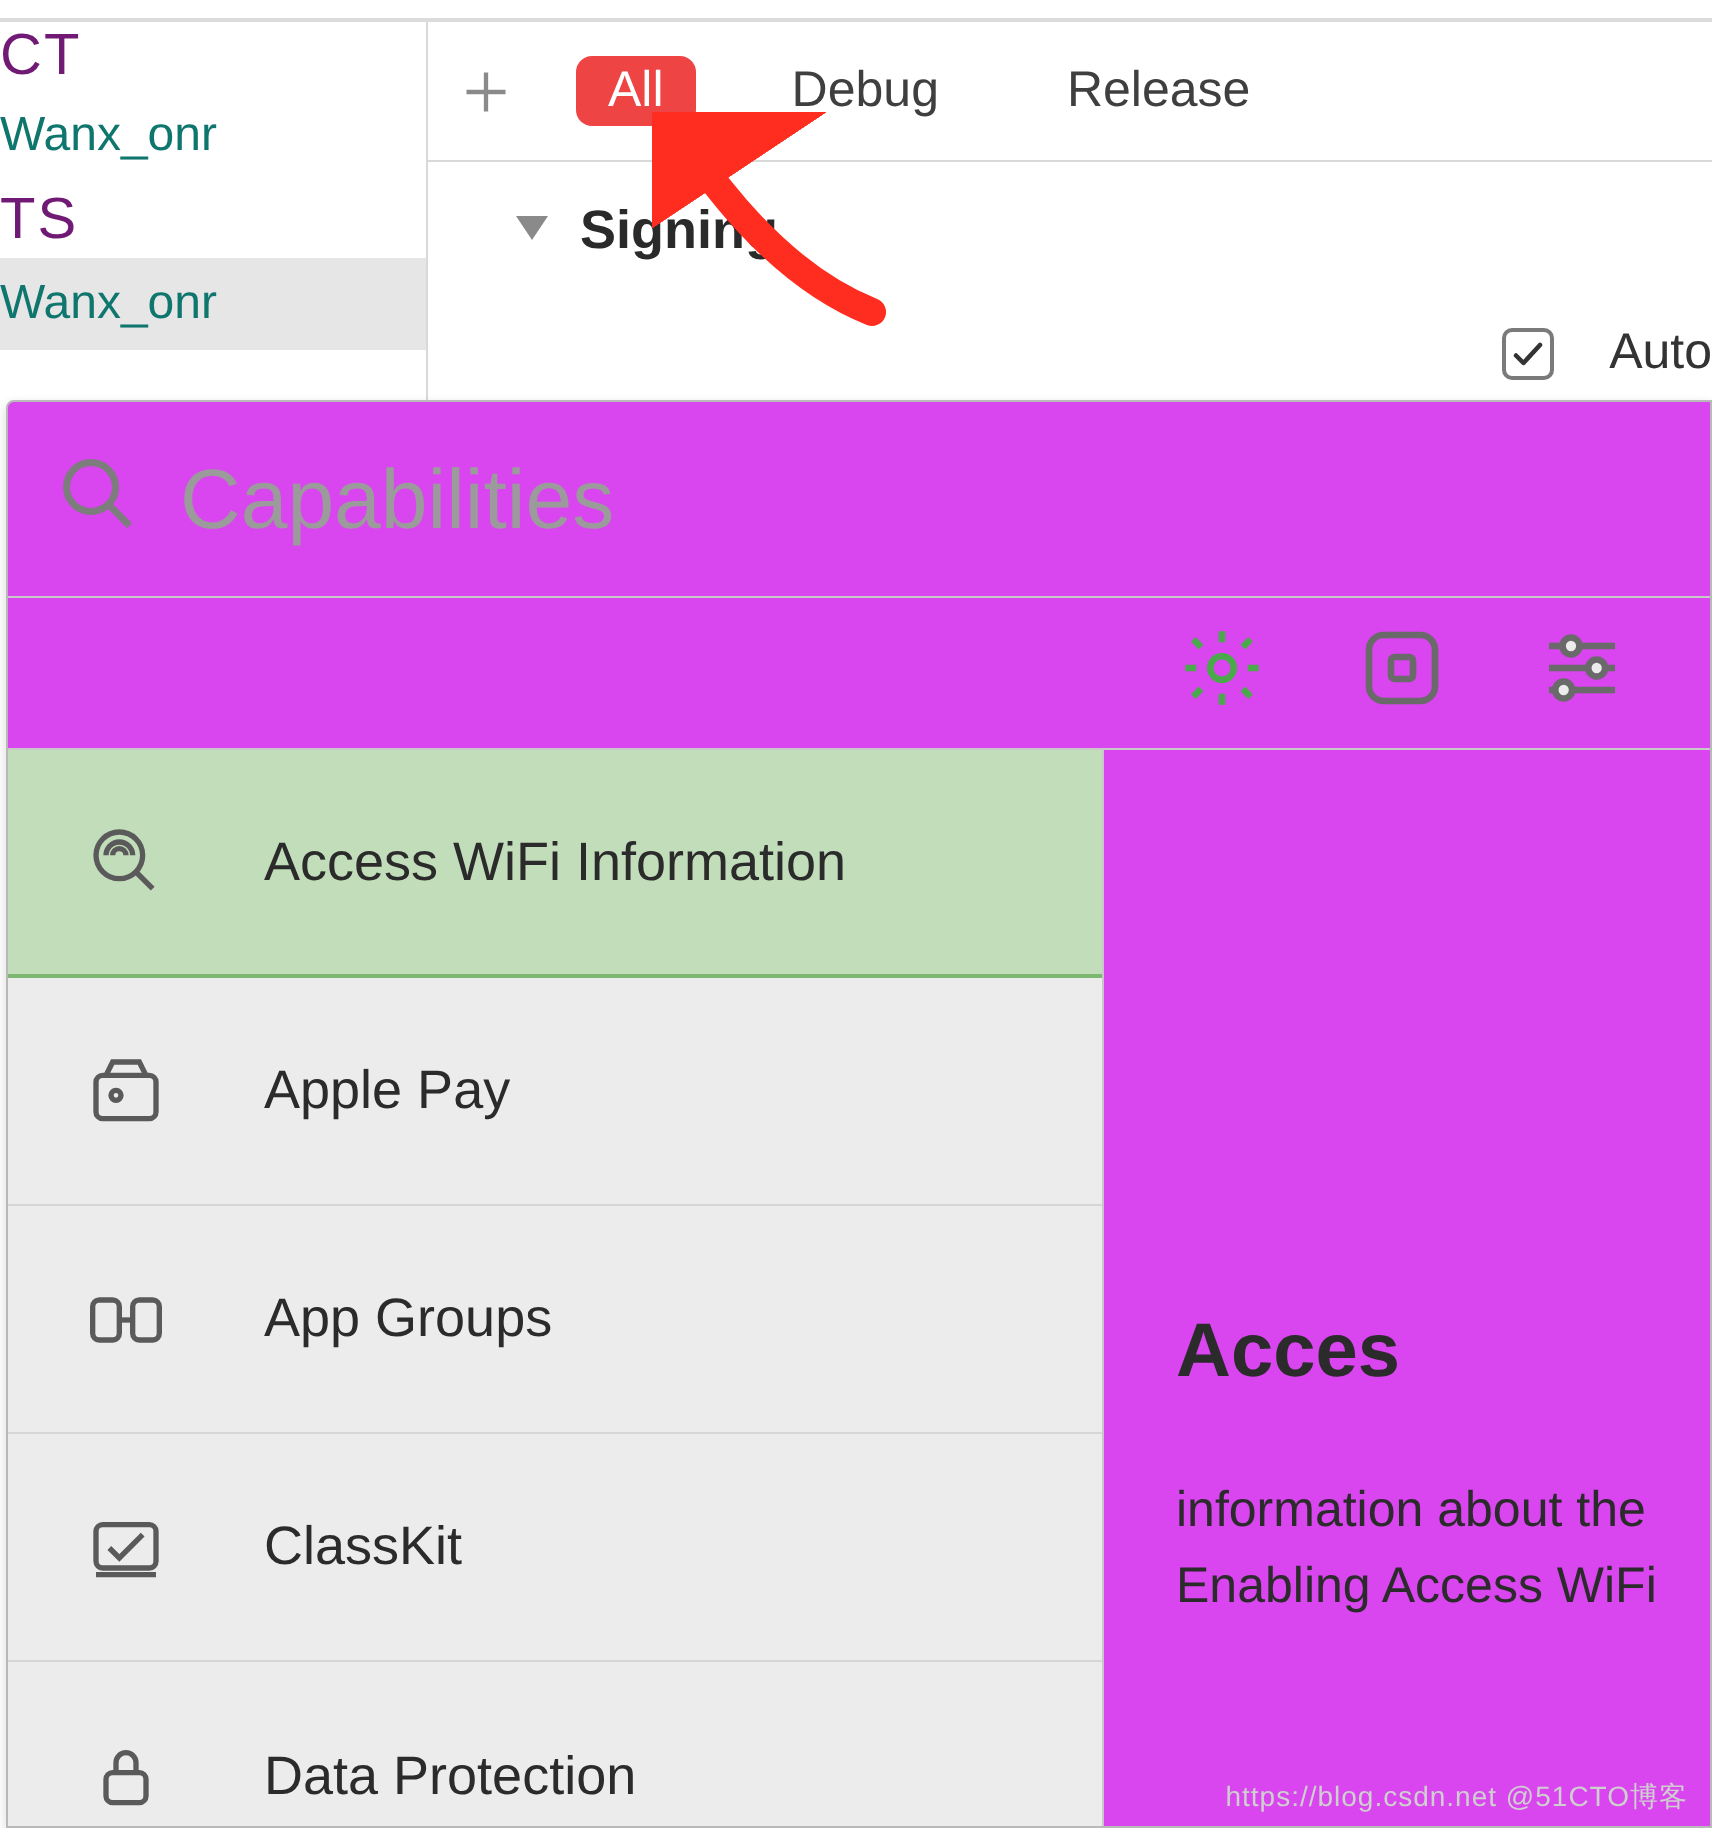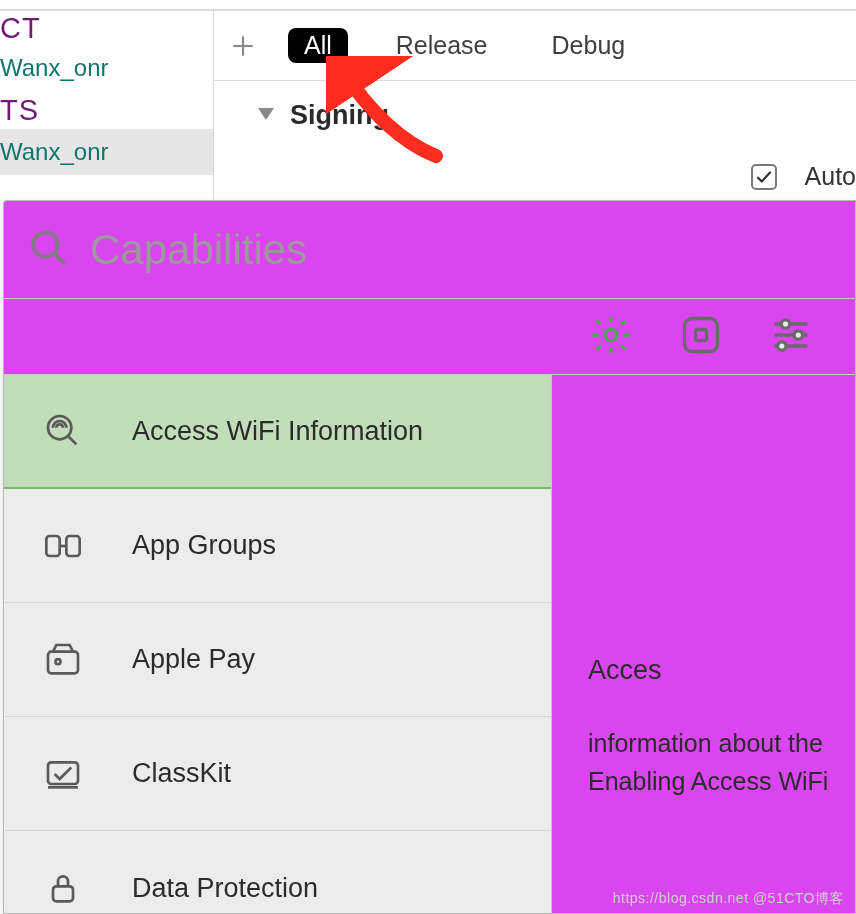--- a/index.html
+++ b/index.html
@@ -12,21 +12,21 @@
   .sidebar { position: absolute; left: 0; top: 11px; width: 214px; bottom: 0; background: #ffffff; border-right: 1px solid #d9d9d9; }
   .sidebar .sec { font-size: 29px; color: #701a75; letter-spacing: 1px; }
   .sidebar .row { display: flex; align-items: center; height: 46px; padding-left: 0; }
   .sidebar .proj-label { font-weight: 400; font-size: 24px; color: #0f766e; }
   .sidebar .target-row { background: #e6e6e6; }
 
   .cap-bar { position: absolute; left: 214px; right: 0; top: 11px; height: 70px; border-bottom: 1px solid #d9d9d9; display: flex; align-items: center; padding-left: 16px; gap: 32px; overflow: hidden; }
   .plus-box { display: flex; align-items: center; color: #868686; font-size: 28px; gap: 12px; cursor: pointer; }
   .plus-box svg { display: block; }
   .pill { border-radius: 8px; font-size: 25px; padding: 3px 16px; }
-  .pill-all { background: #000000; color: #ffffff; }
+  .pill-all { background: #ef4444; color: #ffffff; }
   .pill-plain { color: #3f3f3f; }
 
   .signing-row { position: absolute; left: 256px; top: 100px; display: flex; align-items: center; gap: 14px; color: #2a2a2a; font-size: 27px; font-weight: 600; }
   .disclosure { color: #7c7c7c; }
 
   .auto-check { position: absolute; right: 0; top: 162px; display: flex; align-items: center; gap: 28px; font-size: 25px; color: #333; }
   .auto-check .cb { width: 26px; height: 26px; border: 2px solid #7a7a7a; border-radius: 5px; display: flex; align-items: center; justify-content: center; color: #2e2e2e; background: #fff; }
 
   
   .red-arrow { position: absolute; left: 326px; top: 56px; width: 120px; height: 120px; pointer-events: none; z-index: 5; }
@@ -43,21 +43,21 @@
   .toolbar-row .gear { color: #4aa94a; }
   .toolbar-row .tb-icon { color: #6a6a6a; }
 
   .body-row { flex: 1; display: flex; min-height: 0; }
   .cap-list { width: 548px; background: #ececec; border-right: 1px solid #c8c8c8; overflow: hidden; }
   .cap-item { height: 114px; display: flex; align-items: center; padding-left: 36px; gap: 46px; border-bottom: 1px solid #d6d6d6; font-size: 27px; color: #2b2b2b; cursor: pointer; }
   .cap-item.selected { background: #c2ddba; border-bottom: 2px solid #7cb870; }
   .cap-ico { width: 46px; height: 46px; display: flex; align-items: center; justify-content: center; color: #5a5a5a; }
 
   .detail { flex: 1; padding: 280px 0 0 36px; color: #2b2b2b; white-space: nowrap; overflow: hidden; }
-  .detail h1 { font-size: 27px; font-weight: 400; margin-bottom: 38px; }
+  .detail h1 { font-size: 38px; font-weight: 700; margin-bottom: 38px; }
   .detail p { font-size: 25px; line-height: 38px; }
 
   .watermark { position: absolute; right: 12px; bottom: 6px; font-size: 14px; color: #cfcfcf; letter-spacing: 0.5px; z-index: 50; }
 </style>
 </head>
 <body>
 
 <div class="editor">
   <div class="editor-top-divider"></div>
 
@@ -77,22 +77,22 @@
   </div>
 
   <div class="cap-bar">
     <div class="plus-box">
       <svg width="26" height="26" viewBox="0 0 24 24" fill="none" stroke="#8a8a8a" stroke-width="2">
           <line x1="12" y1="3" x2="12" y2="21"></line>
           <line x1="3" y1="12" x2="21" y2="12"></line>
         </svg>
     </div>
     <span class="pill pill-all">All</span>
+    <span class="pill pill-plain">Debug</span>
     <span class="pill pill-plain">Release</span>
-    <span class="pill pill-plain">Debug</span>
   </div>
 
   <div class="signing-row">
     <span class="disclosure">
       <svg width="20" height="20" viewBox="0 0 20 20">
           <polygon points="2,4 18,4 10,16" fill="#8a8a8a"></polygon>
         </svg>
     </span>
     <span>Signing</span>
   </div>
@@ -160,36 +160,36 @@
                 <line x1="20" y1="20" x2="15" y2="15"></line>
                 <path d="M6 10a4 4 0 0 1 8 0"></path>
                 <path d="M8 10a2 2 0 0 1 4 0"></path>
               </svg>
           </span>
           <span>Access WiFi Information</span>
         </div>
         <div class="cap-item">
           <span class="cap-ico">
             <svg width="40" height="40" viewBox="0 0 24 24" fill="none" stroke="#5a5a5a" stroke-width="1.6">
+                <rect x="3" y="7" width="18" height="13" rx="2"></rect>
+                <path d="M6 7l2-4h8l2 4"></path>
+                <circle cx="9" cy="13" r="1.5"></circle>
+              </svg>
+          </span>
+          <span>Apple Pay</span>
+        </div>
+        <div class="cap-item">
+          <span class="cap-ico">
+            <svg width="40" height="40" viewBox="0 0 24 24" fill="none" stroke="#5a5a5a" stroke-width="1.6">
                 <rect x="2" y="6" width="8" height="12" rx="2"></rect>
                 <rect x="14" y="6" width="8" height="12" rx="2"></rect>
                 <line x1="10" y1="12" x2="14" y2="12"></line>
               </svg>
           </span>
           <span>App Groups</span>
-        </div>
-        <div class="cap-item">
-          <span class="cap-ico">
-            <svg width="40" height="40" viewBox="0 0 24 24" fill="none" stroke="#5a5a5a" stroke-width="1.6">
-                <rect x="3" y="7" width="18" height="13" rx="2"></rect>
-                <path d="M6 7l2-4h8l2 4"></path>
-                <circle cx="9" cy="13" r="1.5"></circle>
-              </svg>
-          </span>
-          <span>Apple Pay</span>
         </div>
         <div class="cap-item">
           <span class="cap-ico">
             <svg width="40" height="40" viewBox="0 0 24 24" fill="none" stroke="#5a5a5a" stroke-width="1.6">
                 <rect x="3" y="5" width="18" height="13" rx="2"></rect>
                 <polyline points="7 12 10 15 17 8"></polyline>
                 <line x1="3" y1="20" x2="21" y2="20"></line>
               </svg>
           </span>
           <span>ClassKit</span>

